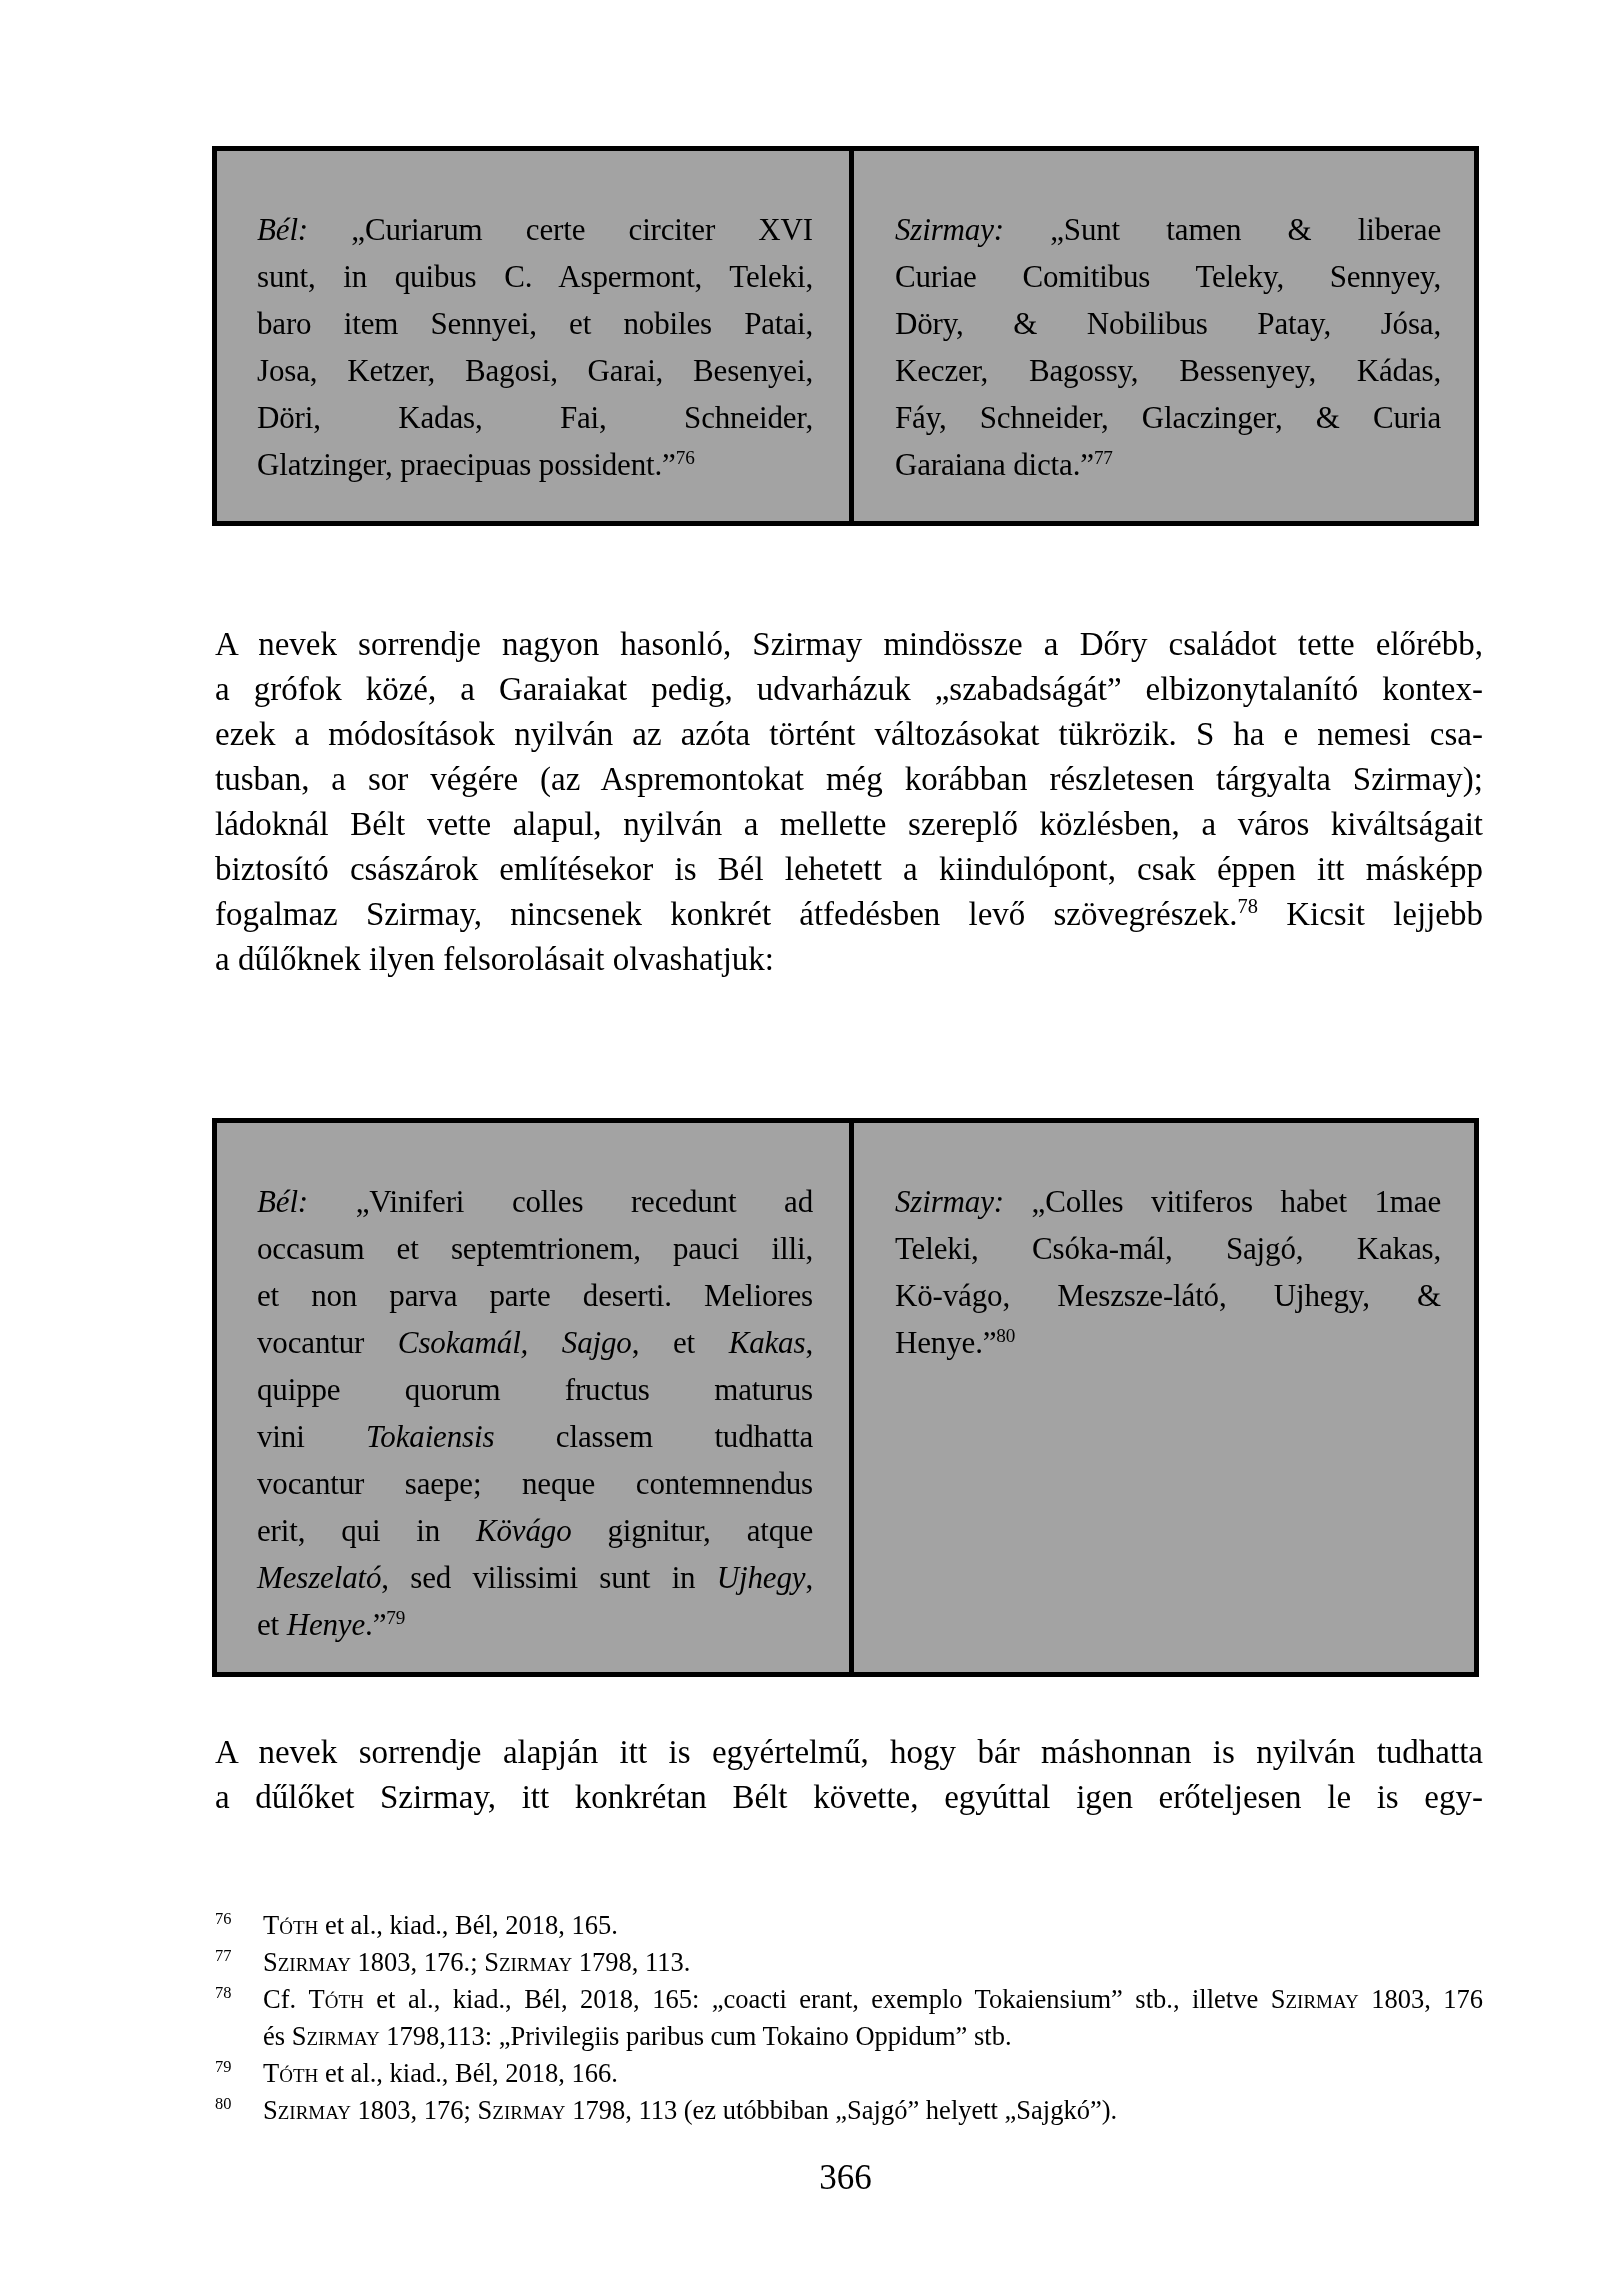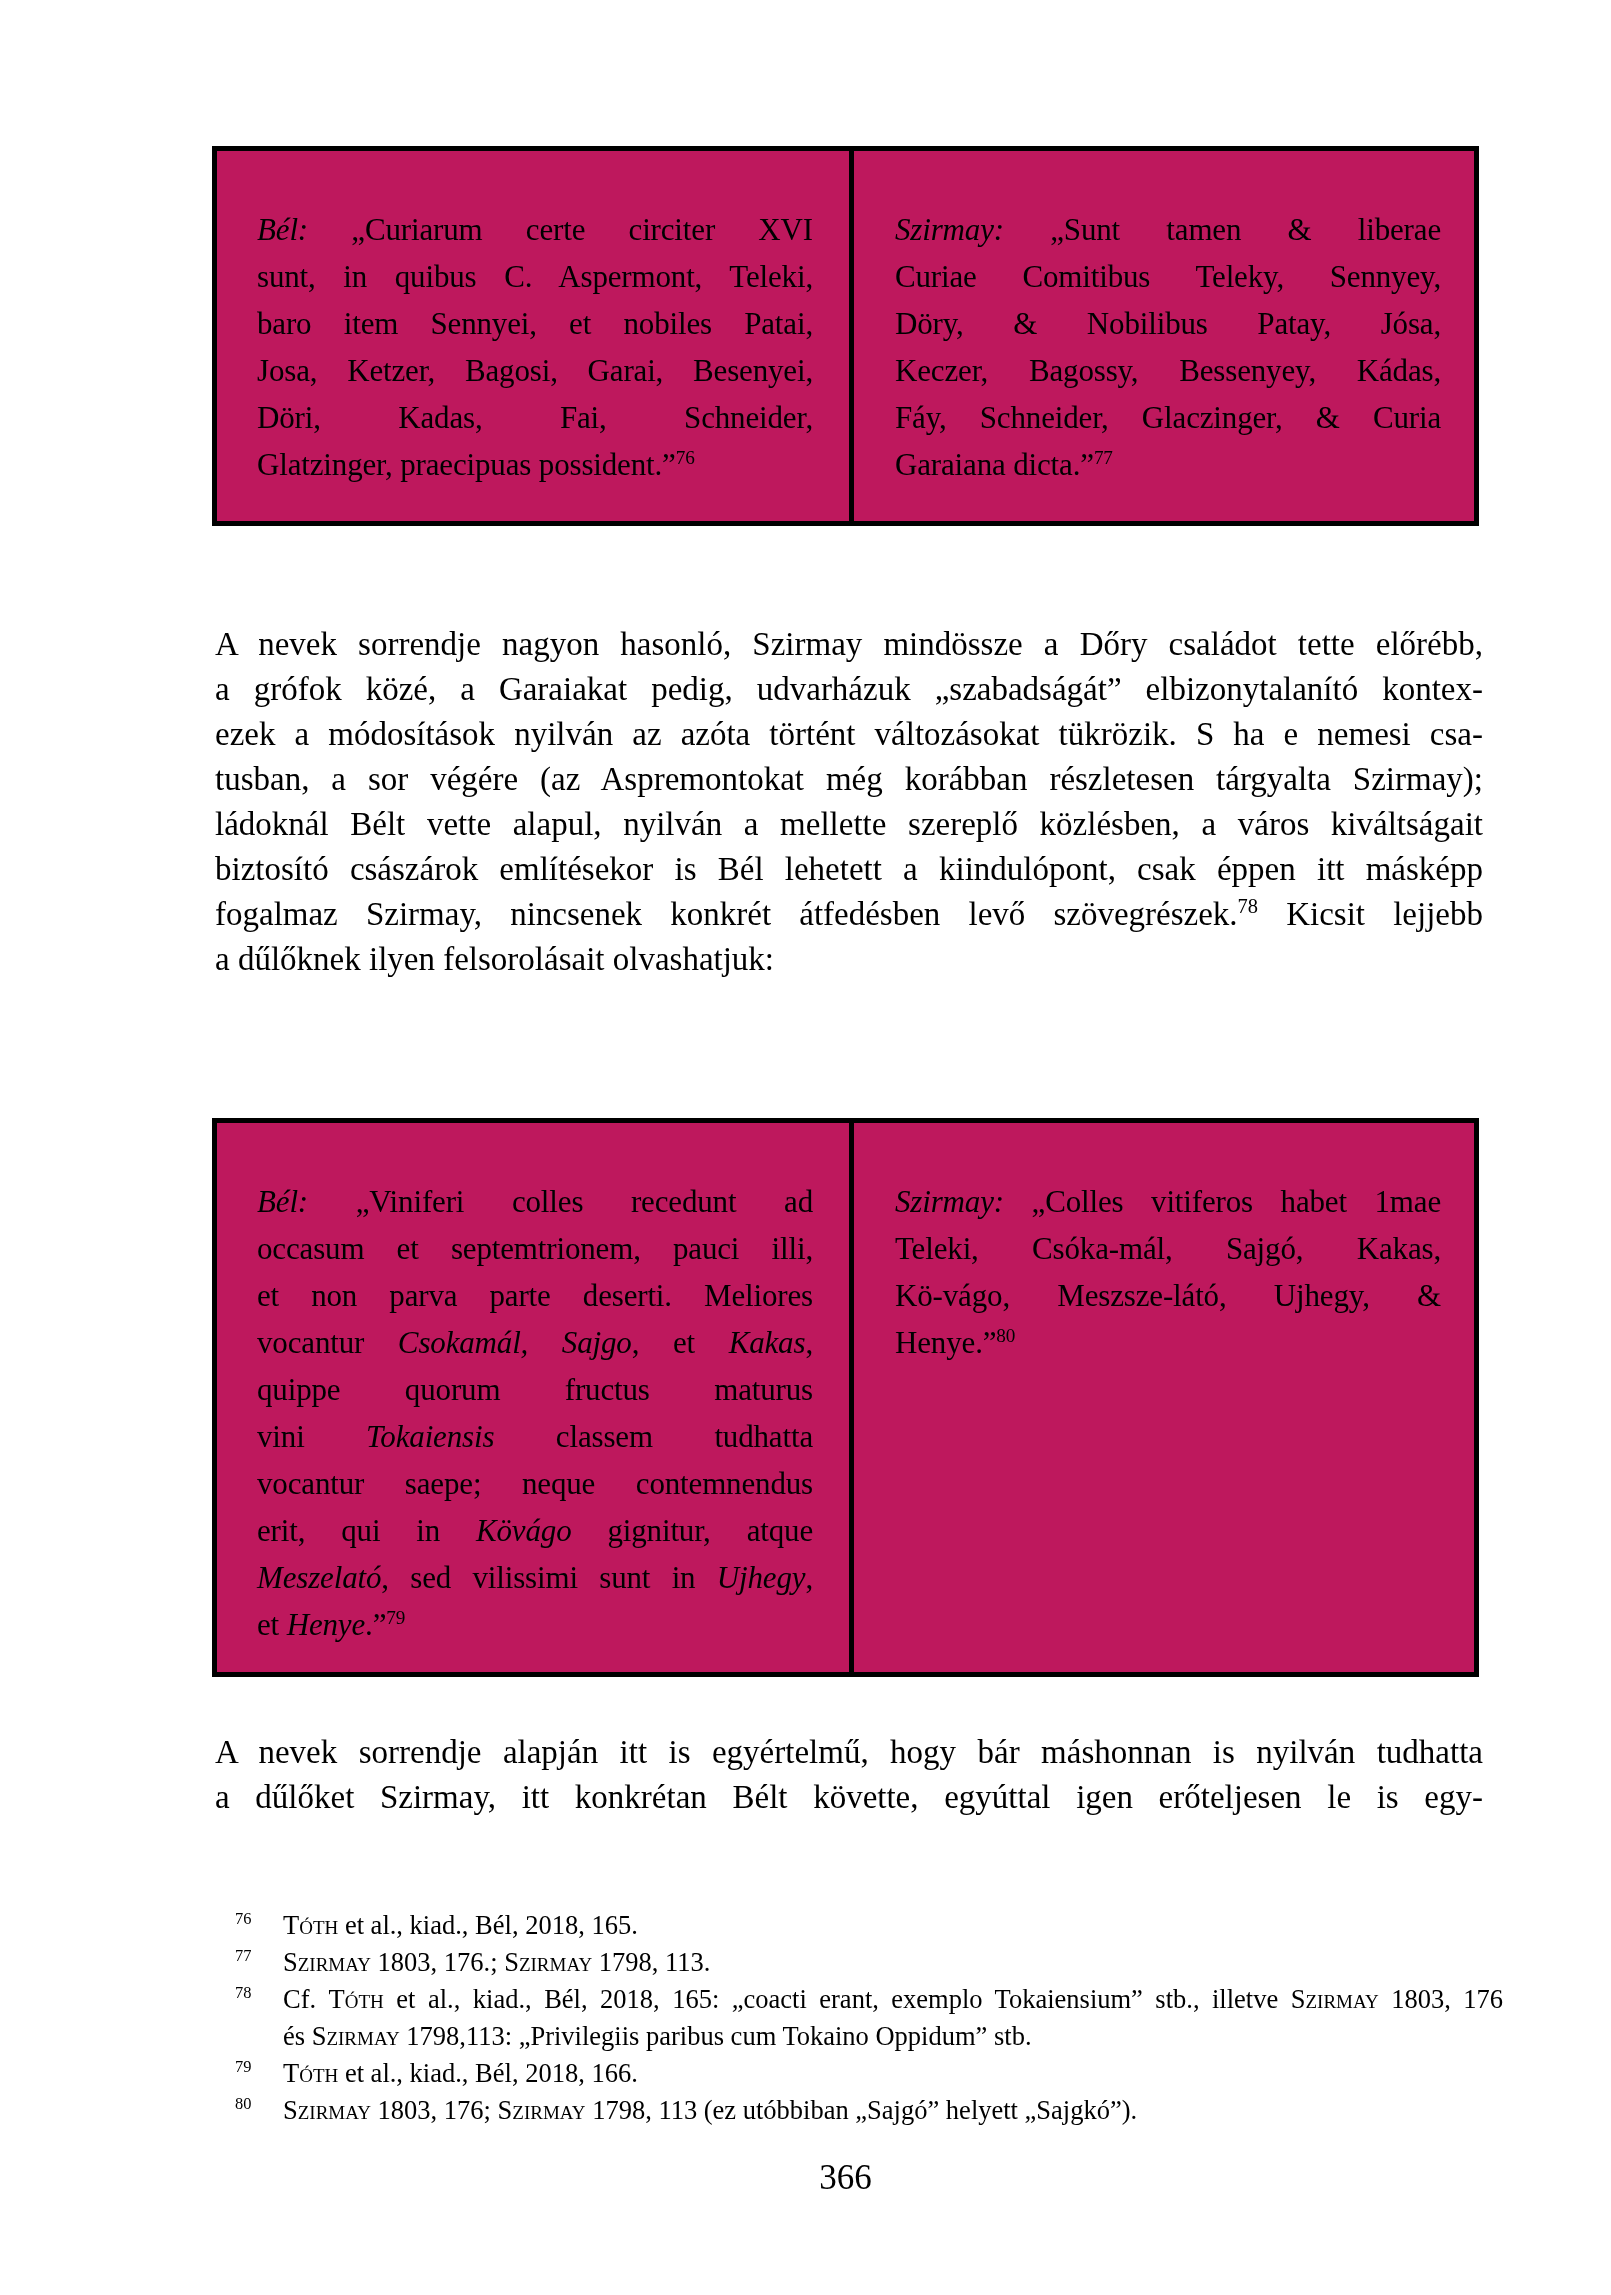--- a/index.html
+++ b/index.html
@@ -12,21 +12,21 @@
     font-family: "Liberation Serif", "DejaVu Serif", serif;
     overflow: hidden;
   }
   .quote-table {
     position: absolute;
     left: 212px;
     width: 1267px;
     border: 5px solid #000000;
     box-sizing: border-box;
     display: flex;
-    background: #be185d;
+    background: #a3a3a3;
   }
   .quote-table-1 { top: 146px; height: 380px; }
   .quote-table-2 { top: 1082px; height: 559px; margin-top: 36px; }
   .qcol { box-sizing: border-box; }
   .qcol-left {
     width: 637px;
     border-right: 5px solid #000000;
     padding: 55px 36px 0 40px;
   }
   .qcol-right {
@@ -60,21 +60,20 @@
   }
   .para1 { top: 622px; }
   .para2 { top: 1730px; }
   .footnotes {
     position: absolute;
     left: 215px;
     top: 1907px;
     width: 1268px;
     font-size: 26.5px;
     line-height: 37px;
-    margin-left: 20px;
   }
   .fn { padding-left: 48px; }
   .fn .line.hang { text-indent: -48px; }
   .fnnum {
     display: inline-block;
     width: 48px;
     text-indent: 0;
   }
   .page-number {
     position: absolute;

